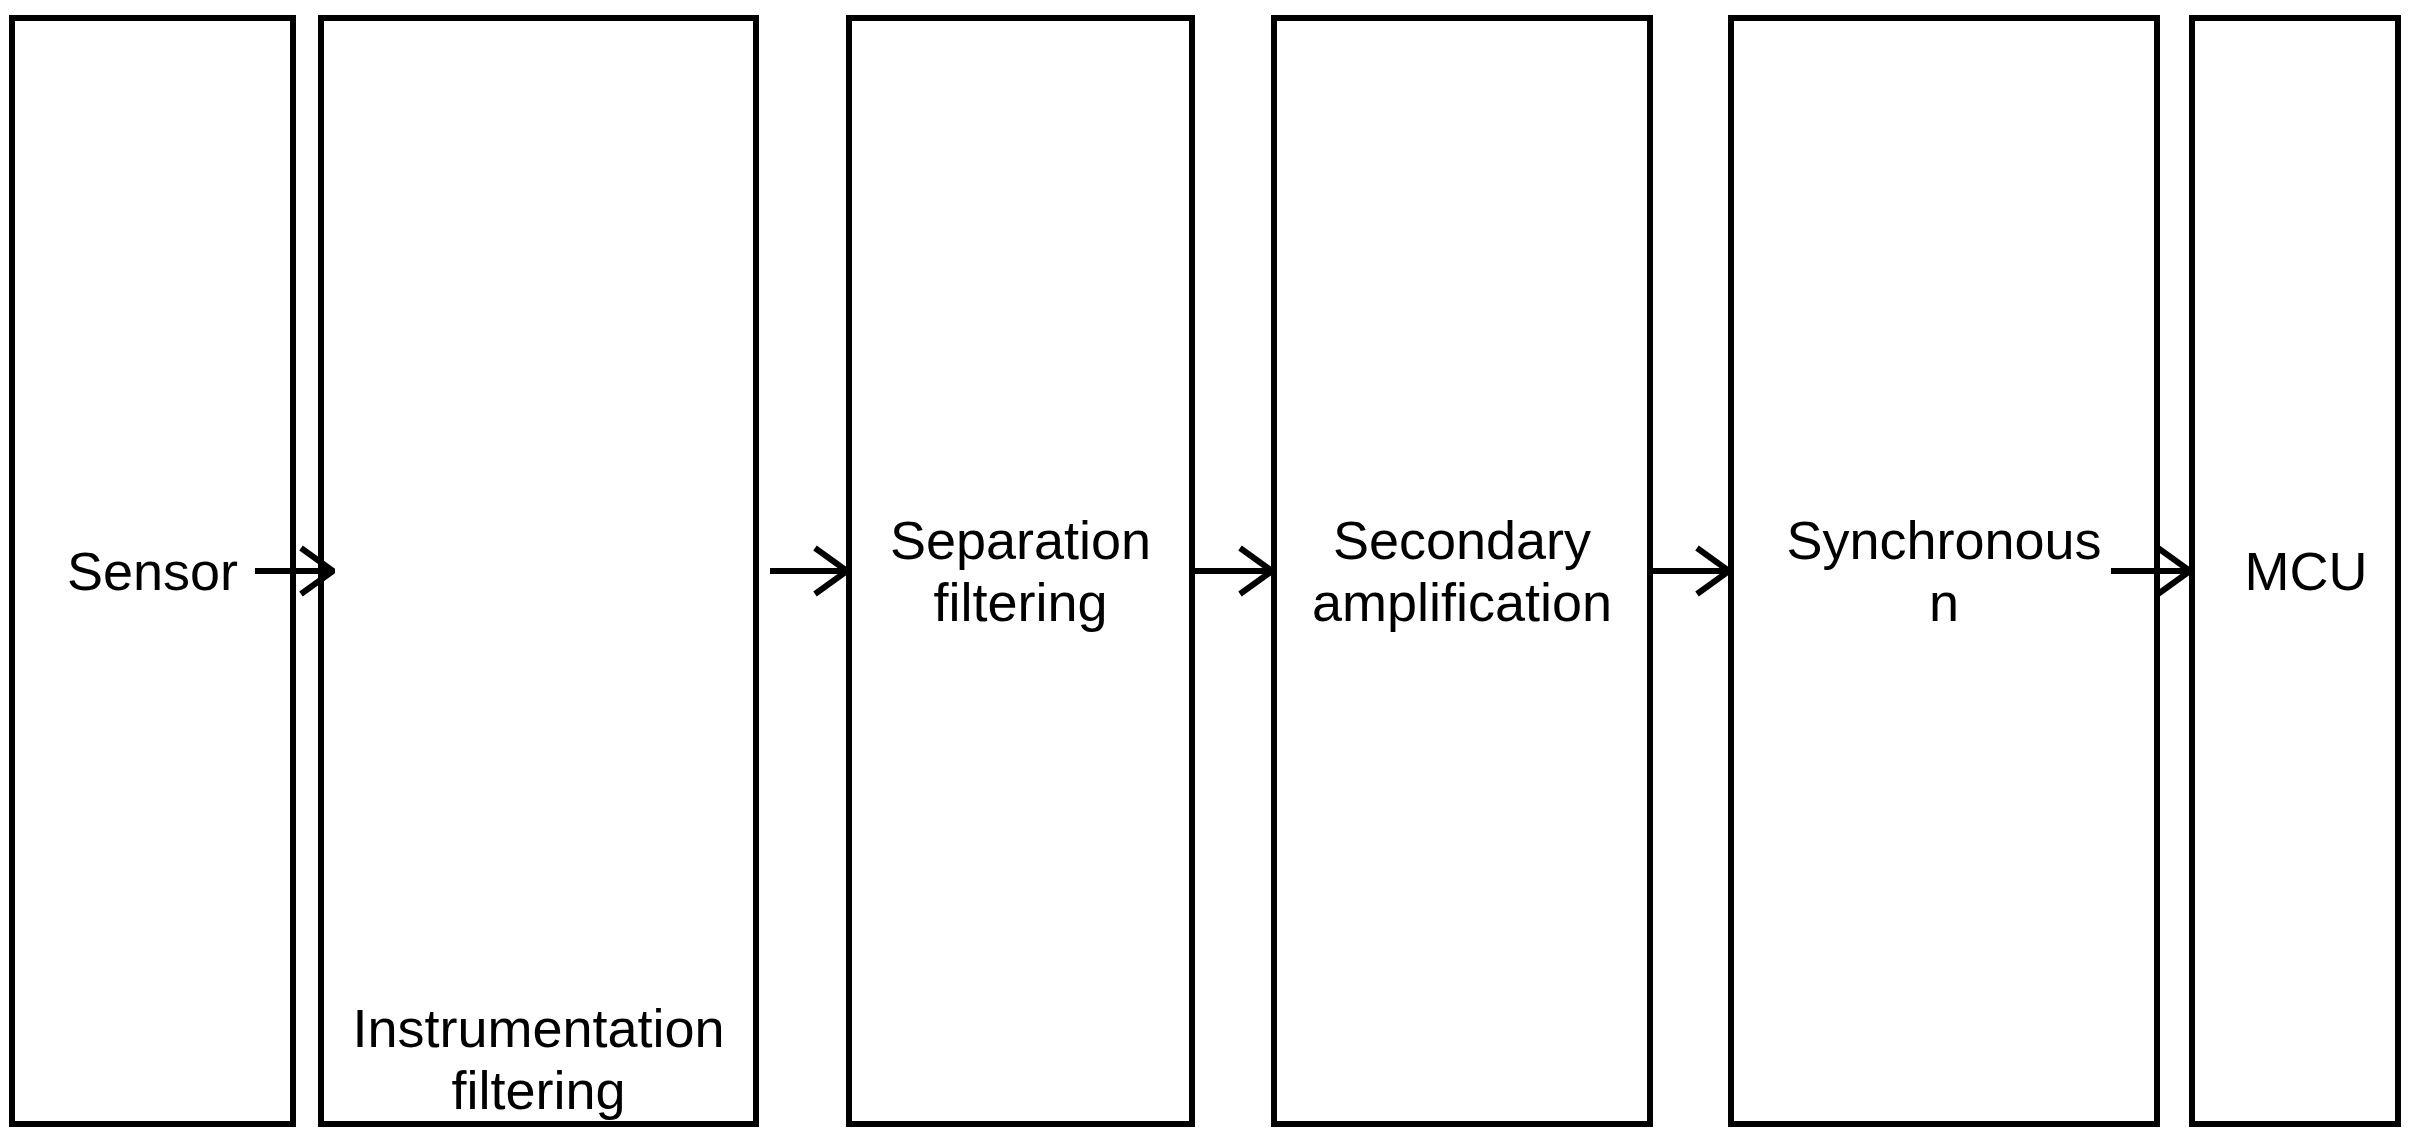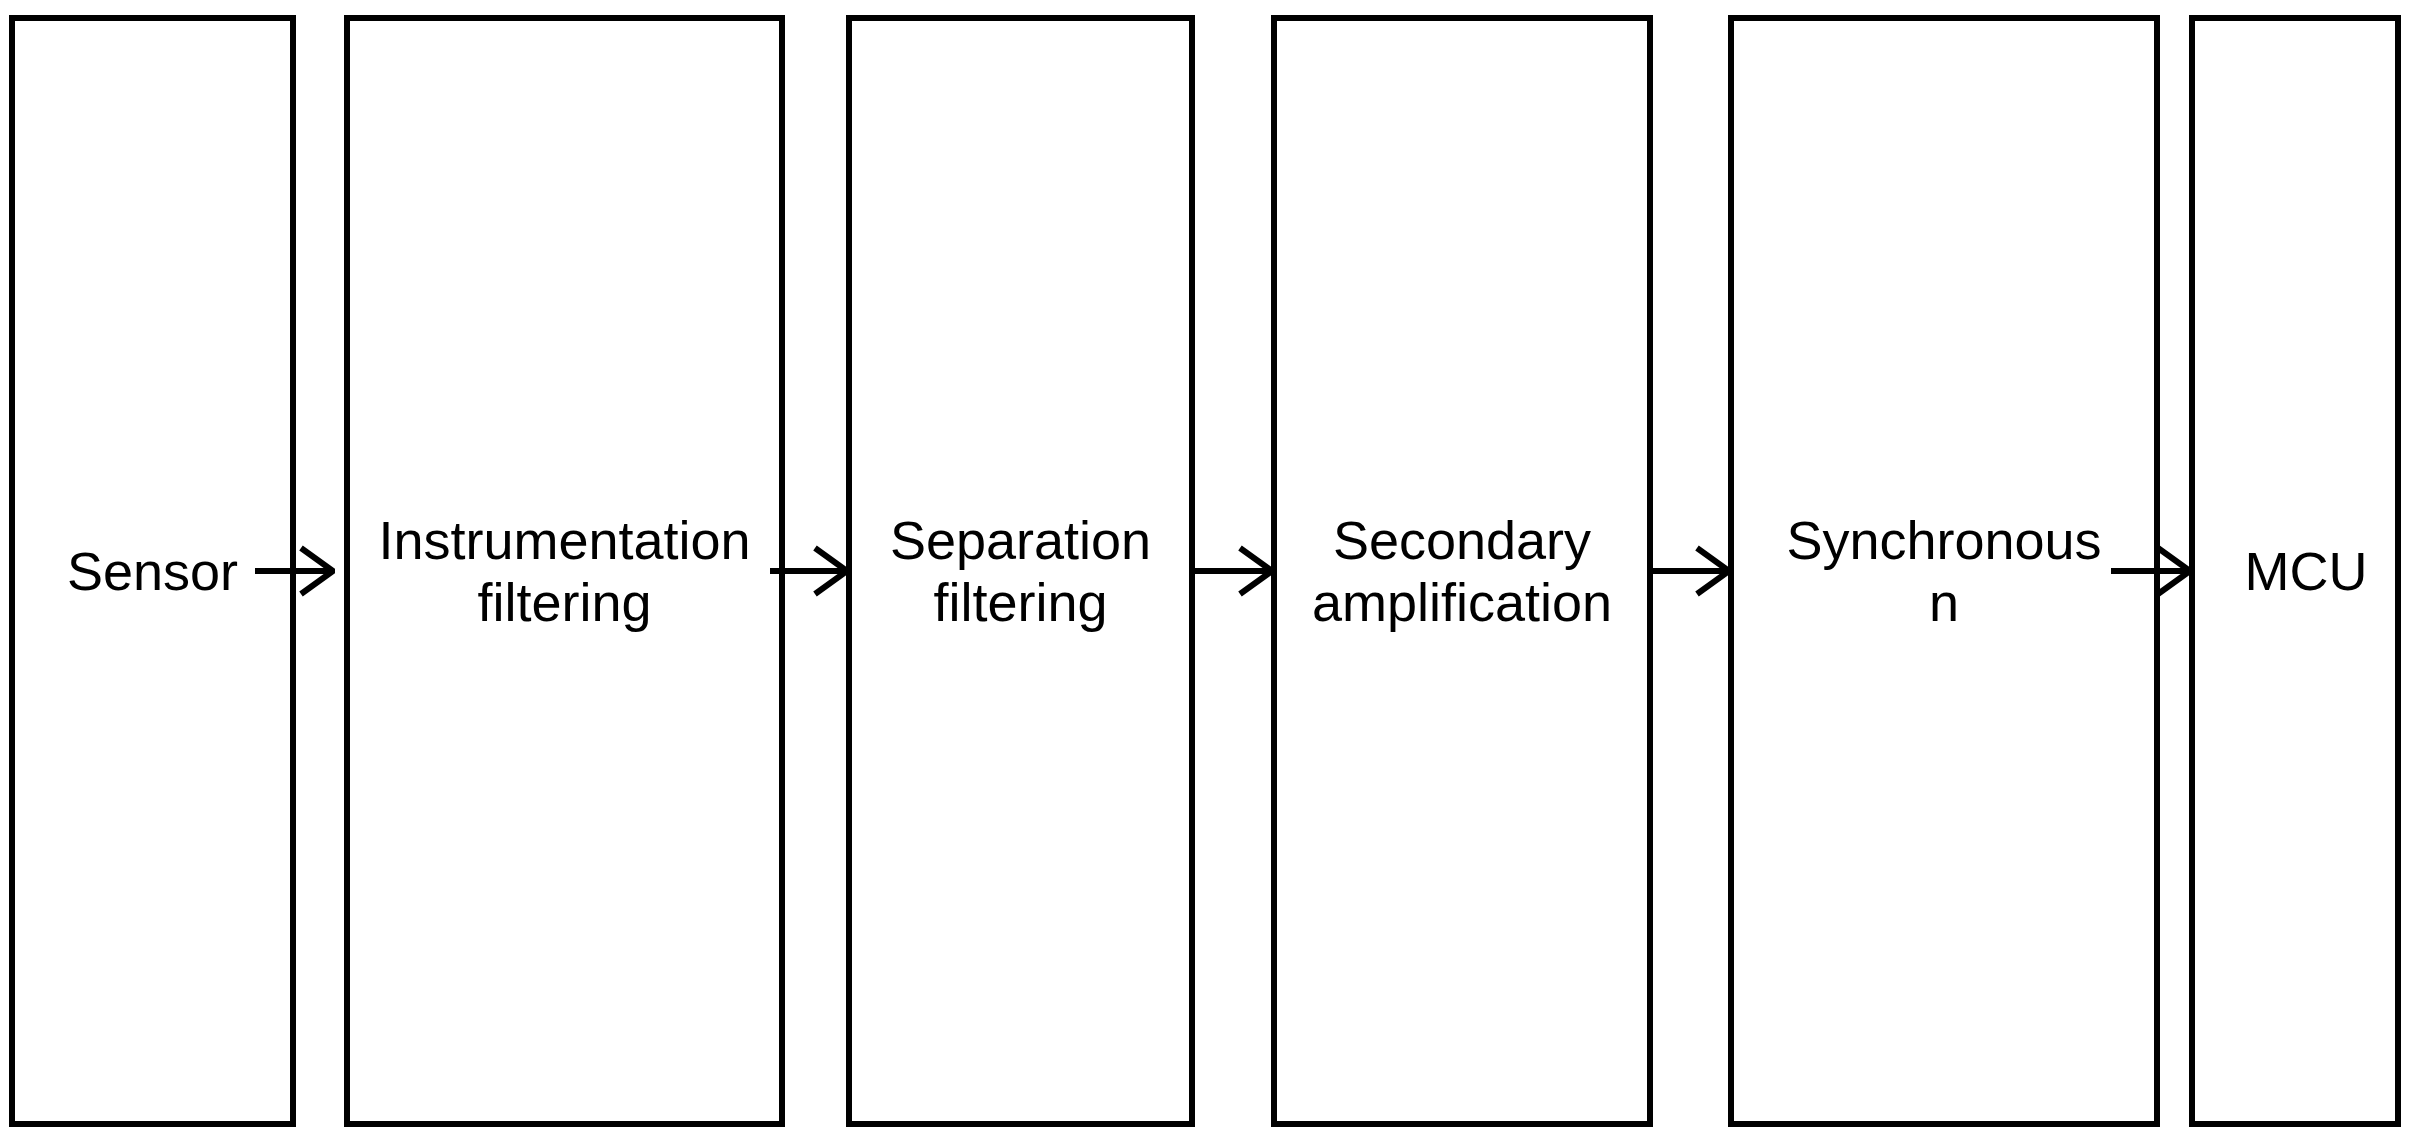--- a/index.html
+++ b/index.html
@@ -39,21 +39,21 @@
     height: 80px;
     display: block;
   }
   .arrow line, .arrow polyline {
     stroke: #000000;
     stroke-width: 6;
     fill: none;
   }
   
   .box-0 { left: 9px;    width: 287px; }
-  .box-1 { left: 344px;  width: 441px; }
+  .box-1 { left: 318px;  width: 441px; align-items: flex-end; }
   .box-2 { left: 846px;  width: 349px; }
   .box-3 { left: 1271px; width: 382px; }
   .box-4 { left: 1728px; width: 432px; }
   .box-5 { left: 2189px; width: 212px; padding-left: 22px; }
   .arrow-0 { left: 255px;  width: 80px; }
   .arrow-1 { left: 770px;  width: 79px; }
   .arrow-2 { left: 1192px; width: 82px; }
   .arrow-3 { left: 1650px; width: 81px; }
   .arrow-4 { left: 2111px; width: 81px; }
 </style>

